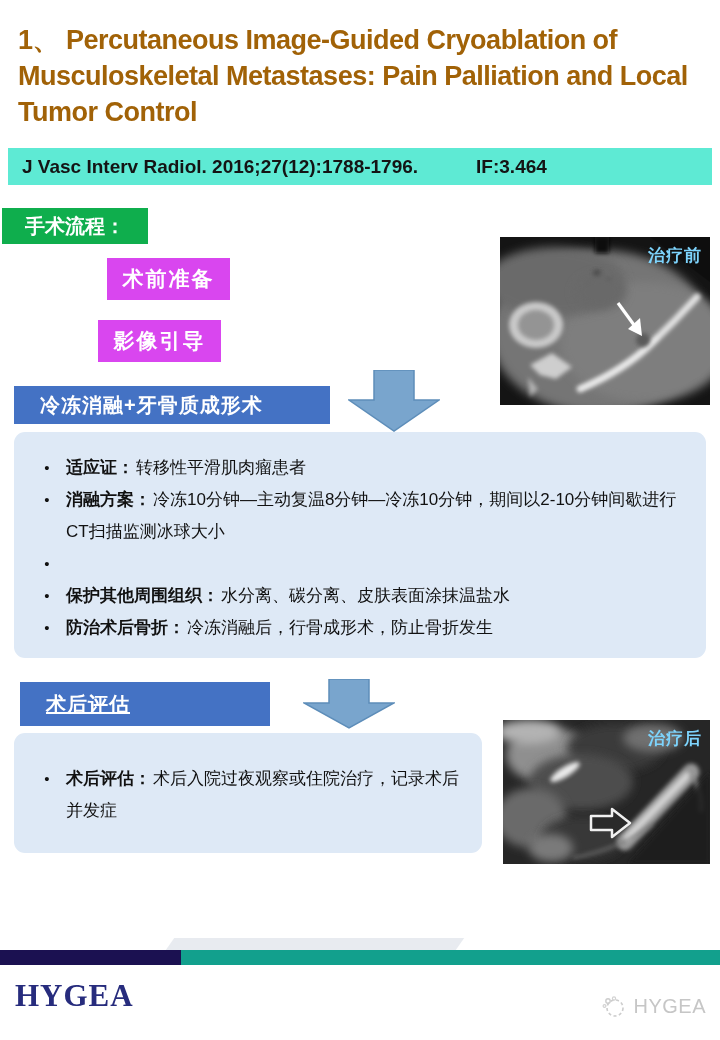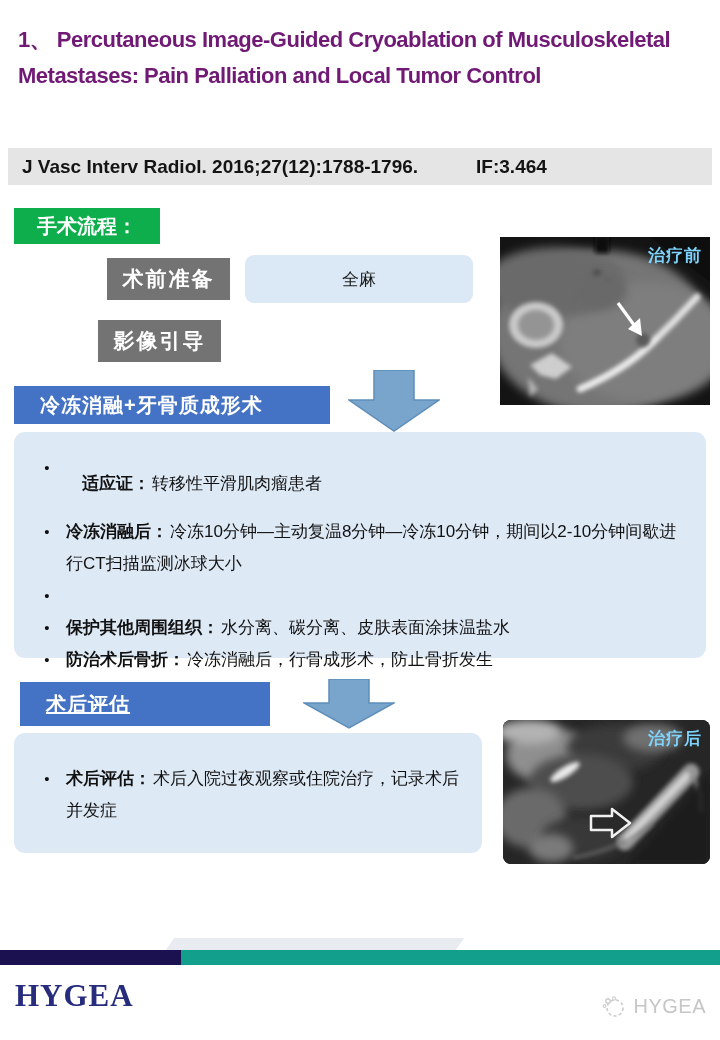--- a/index.html
+++ b/index.html
@@ -3,37 +3,37 @@
 <meta charset="utf-8">
 <style>
   html,body{margin:0;padding:0;background:#ffffff;}
   .slide{
     position:relative;width:720px;height:1040px;background:#ffffff;overflow:hidden;
     font-family:"Liberation Sans","DejaVu Sans",sans-serif;color:#000;
   }
   
   .title{
     position:absolute;left:18px;top:22px;width:690px;
-    font-size:22px;line-height:36px;font-weight:600;letter-spacing:-0.5px;color:#701a75;margin:0;
+    font-size:27px;line-height:36px;font-weight:600;letter-spacing:-0.5px;color:#a16207;margin:0;
   }
   
   .citation{
-    position:absolute;left:8px;top:148px;width:704px;height:37px;background:#e5e5e5;
+    position:absolute;left:8px;top:148px;width:704px;height:37px;background:#5eead4;
     display:flex;align-items:center;box-sizing:border-box;padding:0 14px;
     font-size:19px;font-weight:bold;color:#141414;
   }
   .citation .if{margin-left:58px;font-weight:600;}
   
   .sec-green{
-    position:absolute;left:14px;top:208px;width:146px;height:36px;background:#0fae4d;
+    position:absolute;left:2px;top:208px;width:146px;height:36px;background:#0fae4d;
     color:#fff;font-size:20px;font-weight:bold;display:flex;align-items:center;justify-content:center;
   }
   
   .step-blue{
-    position:absolute;background:#737373;color:#fff;font-weight:bold;font-size:21px;
+    position:absolute;background:#d946ef;color:#fff;font-weight:bold;font-size:21px;
     display:flex;align-items:center;justify-content:center;letter-spacing:2px;
   }
   .step1{left:107px;top:258px;width:123px;height:42px;}
   .step2{left:98px;top:320px;width:123px;height:42px;}
   .detail-box{
     position:absolute;background:#dbe8f5;border-radius:9px;color:#1a1a1a;font-size:17px;
     display:flex;align-items:center;justify-content:center;
   }
   .detail1{left:245px;top:255px;width:228px;height:48px;}
   .detail2{left:245px;top:317px;width:228px;height:48px;}
@@ -55,21 +55,21 @@
   .box2{left:14px;top:733px;width:468px;height:120px;padding:30px 14px 0 14px;}
   ul.bullets{list-style:none;margin:0;padding:0;}
   ul.bullets li{
     display:flex;font-size:17px;line-height:32px;color:#111;
   }
   ul.bullets .dot{width:38px;text-align:center;flex:0 0 38px;font-size:15px;}
   ul.bullets b{font-weight:bold;margin-right:2px;}
   
   .scan{position:absolute;overflow:hidden;background:#111;}
   .scan1{left:500px;top:237px;width:210px;height:168px;}
-  .scan2{left:503px;top:720px;width:207px;height:144px;border-radius:8px;}
+  .scan2{left:503px;top:720px;width:207px;height:144px;}
   .scan .img-label{
     position:absolute;top:7px;right:8px;color:#7dd3fc;font-size:17px;font-weight:bold;letter-spacing:1px;
   }
   
   .footer-streak{
     position:absolute;left:170px;top:938px;width:290px;height:12px;
     background:rgba(205,210,222,0.45);transform:skewX(-35deg);
   }
   .footer-bar-navy{position:absolute;left:0;top:950px;width:181px;height:15px;background:#1b1151;}
   .footer-bar-teal{position:absolute;left:181px;top:950px;width:539px;height:15px;background:#12a08d;}
@@ -91,39 +91,38 @@
   <h1 class="title">1、 Percutaneous Image-Guided Cryoablation of Musculoskeletal Metastases: Pain Palliation and Local Tumor Control</h1>
 
   <div class="citation">
     <span>J Vasc Interv Radiol. 2016;27(12):1788-1796.</span>
     <span class="if">IF:3.464</span>
   </div>
 
   <div class="sec-green">手术流程：</div>
 
   <div class="step-blue step1">术前准备</div>
-  <div class="detail-box detail1">全麻</div>
 
   <div class="step-blue step2">影像引导</div>
 
   <div class="bar-blue proc-bar">冷冻消融+牙骨质成形术</div>
 
   <svg class="down-arrow arrow1" width="92" height="62" viewBox="0 0 92 62">
     <polygon points="26,0 66,0 66,30 91,30 46,61 1,30 26,30" fill="#79a5cd" stroke="#5d8db9" stroke-width="1.5"></polygon>
   </svg>
 
   <div class="content-box box1">
     <ul class="bullets">
       <li>
         <span class="dot">•</span>
-        <p style="margin:16px"><b>适应证：</b><span>转移性平滑肌肉瘤患者</span></p>
-      </li>
-      <li>
-        <span class="dot">•</span>
-        <p style="margin:0"><b>冷冻消融后：</b><span>冷冻10分钟—主动复温8分钟—冷冻10分钟，期间以2-10分钟间歇进行CT扫描监测冰球大小</span></p>
+        <p style="margin:0"><b>适应证：</b><span>转移性平滑肌肉瘤患者</span></p>
+      </li>
+      <li>
+        <span class="dot">•</span>
+        <p style="margin:0"><b>消融方案：</b><span>冷冻10分钟—主动复温8分钟—冷冻10分钟，期间以2-10分钟间歇进行CT扫描监测冰球大小</span></p>
       </li>
       <li>
         <span class="dot">•</span>
       </li>
       <li>
         <span class="dot">•</span>
         <p style="margin:0"><b>保护其他周围组织：</b><span>水分离、碳分离、皮肤表面涂抹温盐水</span></p>
       </li>
       <li>
         <span class="dot">•</span>

